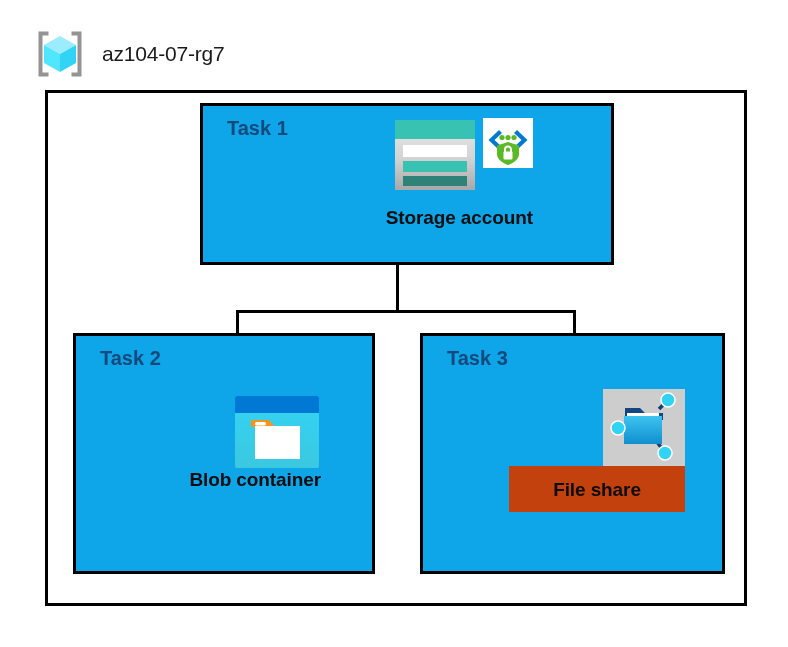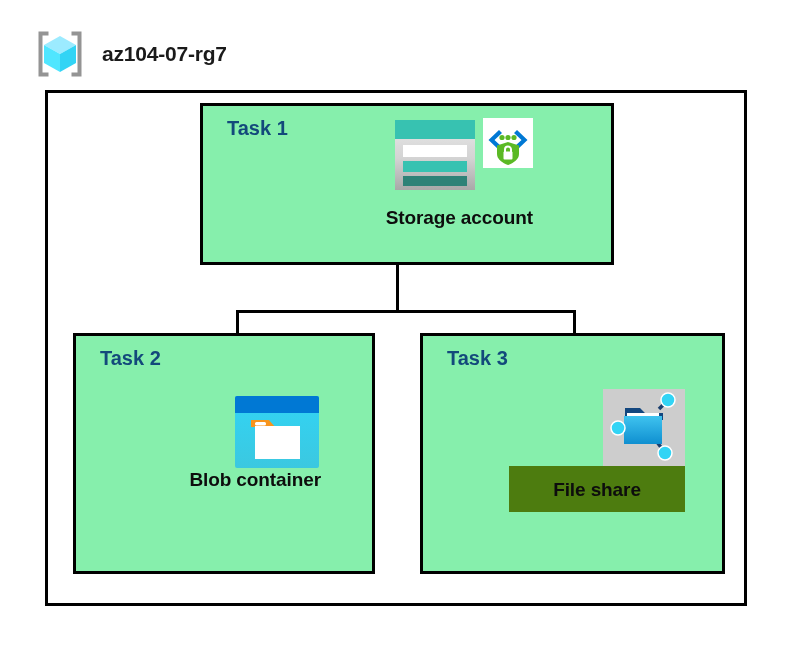--- a/index.html
+++ b/index.html
@@ -35,42 +35,42 @@
     gap: 14px;
   }
   #rg-icon {
     width: 56px;
     height: 56px;
     display: block;
     flex: 0 0 auto;
   }
   #rg-title {
     font-size: 21px;
-    font-weight: bold;
+    font-weight: normal;
     color: #1a1a1a;
     letter-spacing: -0.2px;
     white-space: nowrap;
   }
 
   
   #rg-container {
     position: absolute;
     left: 45px;
     top: 90px;
     width: 702px;
     height: 516px;
     border: 3px solid #000000;
     box-sizing: border-box;
     background: #ffffff;
   }
 
   
   .task-box {
     position: absolute;
-    background: #86efac;
+    background: #0ea5e9;
     border: 3px solid #000000;
     box-sizing: border-box;
   }
   #task-box-1 {
     left: 200px;
     top: 103px;
     width: 414px;
     height: 162px;
   }
   #task-box-2 {
@@ -144,21 +144,21 @@
     width: 82px;
     height: 77px;
     background: #cdcdcd;
     display: flex;
     align-items: center;
     justify-content: center;
   }
   #node-file-share .caption-hl {
     width: 176px;
     height: 46px;
-    background: #4d7c0f;
+    background: #c2410c;
     display: flex;
     align-items: center;
     justify-content: center;
   }
 
   
   .connector {
     position: absolute;
     background: #000000;
   }

